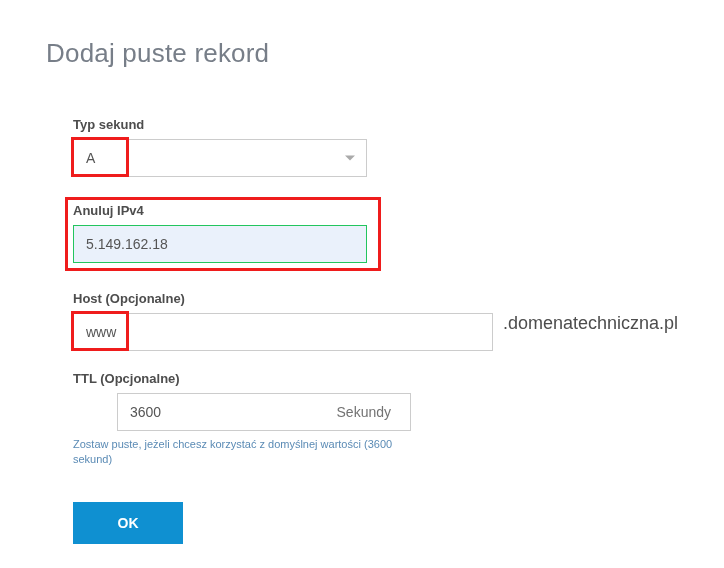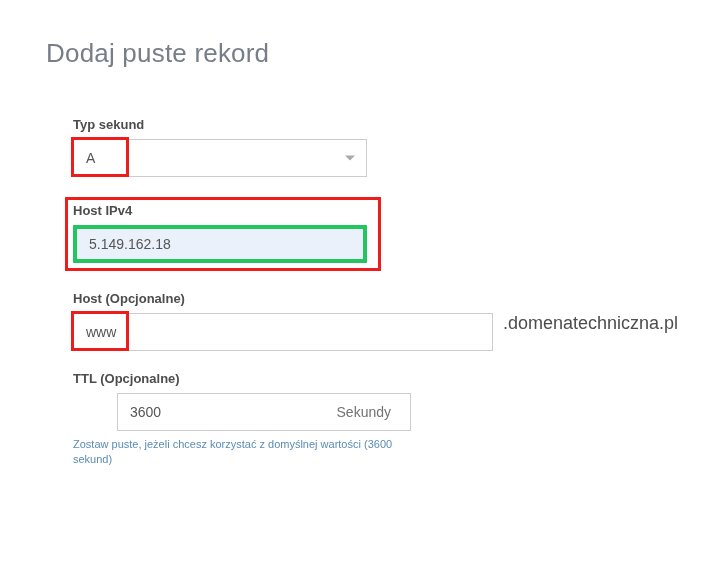--- a/index.html
+++ b/index.html
@@ -57,21 +57,21 @@
       height: 38px;
       border: 1px solid #ccc;
       padding: 0 12px;
       font-size: 14px;
       color: #555;
       background: #fff;
       outline: none;
     }
     .input.ip {
       background: #eaf1fb;
-      border: 4px solid #22c55e;
+      border: 1px solid #22c55e;
     }
     .input.host { width: 428px; }
     .ttl-wrap {
       position: relative;
       width: 294px;
       display: flex;
       align-items: center;
       margin-left: 44px;
     }
     .ttl-wrap .input { padding-right: 80px; }
@@ -124,21 +124,21 @@
       <div class="select">
         <span>A</span>
       </div>
       <span class="caret"></span>
       <div class="hl" style="left:-2px; top:-2px; width:58px; height:40px;"></div>
     </div>
   </div>
 
   <div class="group rel" style="padding:6px 8px 8px; margin-left:-8px; width:316px;">
     <div class="hl" style="left:0; top:0; right:0; bottom:0;"></div>
-    <span class="label">Host IPv4</span>
+    <span class="label">Anuluj IPv4</span>
     <input class="input ip" value="5.149.162.18" style="">
   </div>
 
   <div class="group">
     <span class="label">Host (Opcjonalne)</span>
     <div class="host-row rel">
       <input class="input host" value="www" style="">
       <span class="domain-suffix">.domenatechniczna.pl</span>
       <div class="hl" style="left:-2px; top:-2px; width:58px; height:40px;"></div>
     </div>
@@ -149,13 +149,14 @@
     <div class="ttl-wrap">
       <input class="input" value="3600" style="">
       <span class="ttl-unit">Sekundy</span>
     </div>
     <div class="hint">Zostaw puste, jeżeli chcesz korzystać z domyślnej wartości (3600 sekund)</div>
   </div>
 
 </div>
 
 <div class="buttons">
+  <button class="btn ok">OK</button>
 </div>
 
 </body></html>

